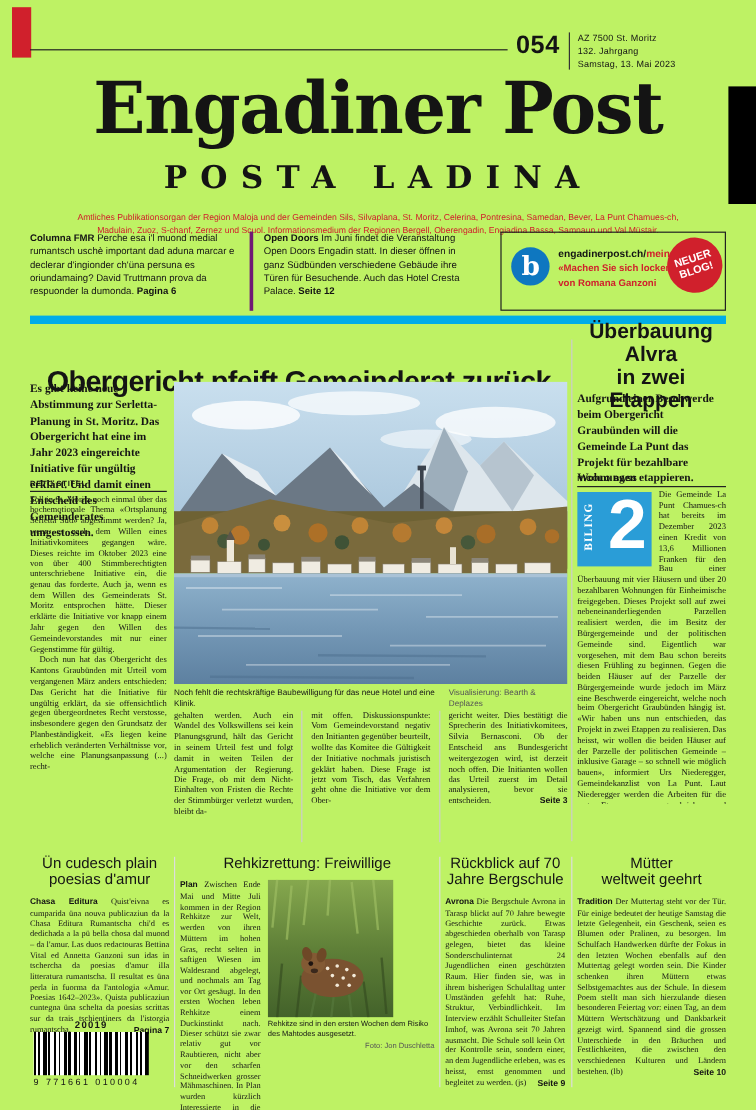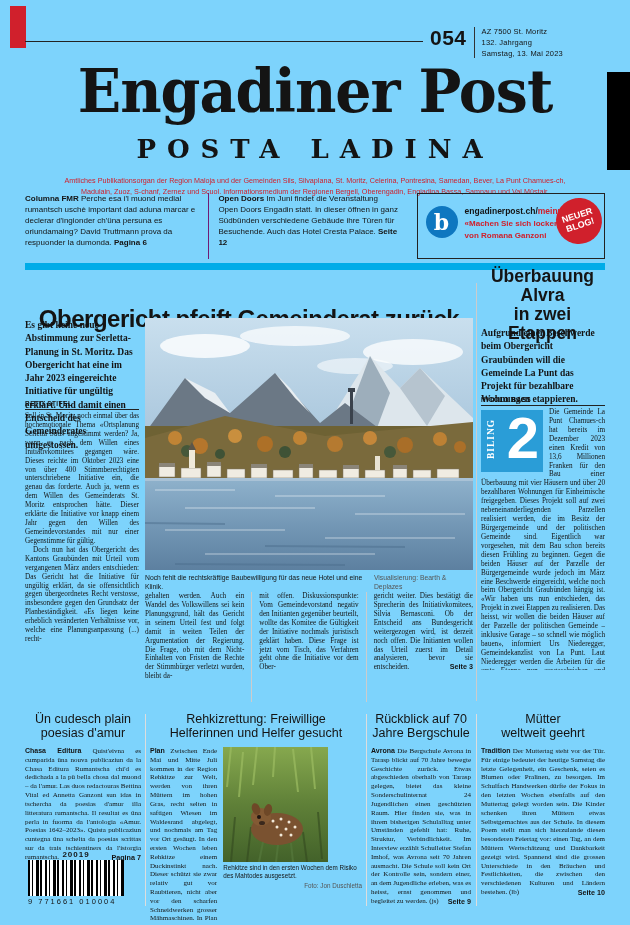--- a/index.html
+++ b/index.html
@@ -1,16 +1,16 @@
 <!DOCTYPE html>
 <html><head>
 <meta charset="utf-8">
 <style>
   html,body{margin:0;padding:0;background:#e8e8e6;}
-  .page{position:relative;width:630px;height:925px;background:#7dd3fc;margin:0 auto;
+  .page{position:relative;width:630px;height:925px;background:#bef264;margin:0 auto;
         font-family:"Liberation Sans",sans-serif;color:#141414;overflow:hidden;}
   .abs{position:absolute;}
   
   .corner-mark{left:10px;top:6px;width:16px;height:42px;background:#d0202c;}
   .top-rule{left:25px;top:41px;width:398px;height:1px;background:#222;}
   .issue-wrap{left:430px;top:27px;display:flex;gap:7px;align-items:flex-start;}
   .issue-no{font-size:21px;font-weight:bold;letter-spacing:.5px;line-height:1;}
   .issue-div{width:1px;height:31px;background:#333;}
   .issue-info{font-size:7.5px;line-height:1.45;letter-spacing:.2px;}
   .masthead{left:0;top:62px;width:630px;text-align:center;
@@ -19,21 +19,21 @@
   .subhead{left:0;top:136px;width:630px;text-align:center;
            font-family:"DejaVu Serif",serif;font-weight:600;font-size:26px;
            letter-spacing:11px;line-height:1;}
   .edge-bar{left:607px;top:72px;width:23px;height:98px;background:#000;}
   .official{left:0;top:175px;width:630px;text-align:center;color:#d0202c;
             font-size:7.2px;line-height:1.55;font-weight:500;}
   
   .teasers{left:25px;top:193px;width:580px;height:66px;display:flex;}
   .teaser{font-size:8px;line-height:1.38;text-align:left;}
   .t1{width:180px;padding-right:9px;}
-  .t2{width:186px;padding:0 9px;border-left:1px solid #701a75;}
+  .t2{width:186px;padding:0 9px;border-left:3px solid #701a75;}
   .teaser b{font-weight:bold;}
   .promo{width:178px;margin-left:9px;border:1.5px solid #222;position:relative;
          padding:8px 6px 4px 8px;display:flex;gap:7px;}
   .b-circle{width:32px;height:32px;border-radius:50%;background:#0e77c0;flex:0 0 32px;
             color:#fff;font-family:"DejaVu Serif",serif;font-weight:bold;font-size:22px;
             display:flex;align-items:center;justify-content:center;margin-top:4px;}
   .promo-lines{font-size:8px;line-height:1.5;padding-top:3px;}
   .promo-site{font-weight:bold;font-size:8.5px;}
   .promo-red{color:#d0202c;font-weight:bold;}
   .badge{position:absolute;right:2px;top:4px;width:46px;height:46px;border-radius:50%;
@@ -276,21 +276,20 @@
     </div>
     <div class="bbody">
       <span class="btag">Chasa Editura</span><span> Quist'eivna es cumparida üna nouva publicaziun da la Chasa Editura Rumantscha chi'd es dedichada a la pü bella chosa dal muond – da l'amur. Las duos redactouras Bettina Vital ed Annetta Ganzoni sun idas in tschercha da poesias d'amur illa litteratura rumantscha. Il resultat es üna perla in fuorma da l'antologia «Amur. Poesias 1642–2023». Quista publicaziun cuntegna üna schelta da poesias scrittas sur da trais tschientiners da l'istorgia rumantscha. </span>
       <span class="pageref">Pagina 7</span>
     </div>
   </div>
 
   <div class="abs bsec-b">
     <div class="bh">
       <div>Rehkizrettung: Freiwillige</div>
-      <div>Helferinnen und Helfer gesucht</div>
     </div>
     <div class="b-flex">
       <div class="txt bbody" style="margin-top:0;">
         <span class="btag">Plan</span><span> Zwischen Ende Mai und Mitte Juli kommen in der Region Rehkitze zur Welt, werden von ihren Müttern im hohen Gras, recht selten in saftigen Wiesen im Waldesrand abgelegt, und nochmals am Tag vor Ort gesäugt. In den ersten Wochen leben Rehkitze einem Duckinstinkt nach. Dieser schützt sie zwar relativ gut vor Raubtieren, nicht aber vor den scharfen Schneidwerken grosser Mähmaschinen. In Plan wurden kürzlich Interessierte in die spannende Welt der Rehkitzrettung eingeführt. Lebensraum oder als Anzeichen im Feld. Darum ist es vorteilhaft, gefundene Rehkitze in Sicherheit zu bringen. Ein Augenschein vor Ort. (jd) </span>
         
       </div>
       <div>
         <div class="fawn-photo">
           <svg width="105" height="115" viewBox="0 0 105 115" xmlns="http://www.w3.org/2000/svg">
             <defs>

